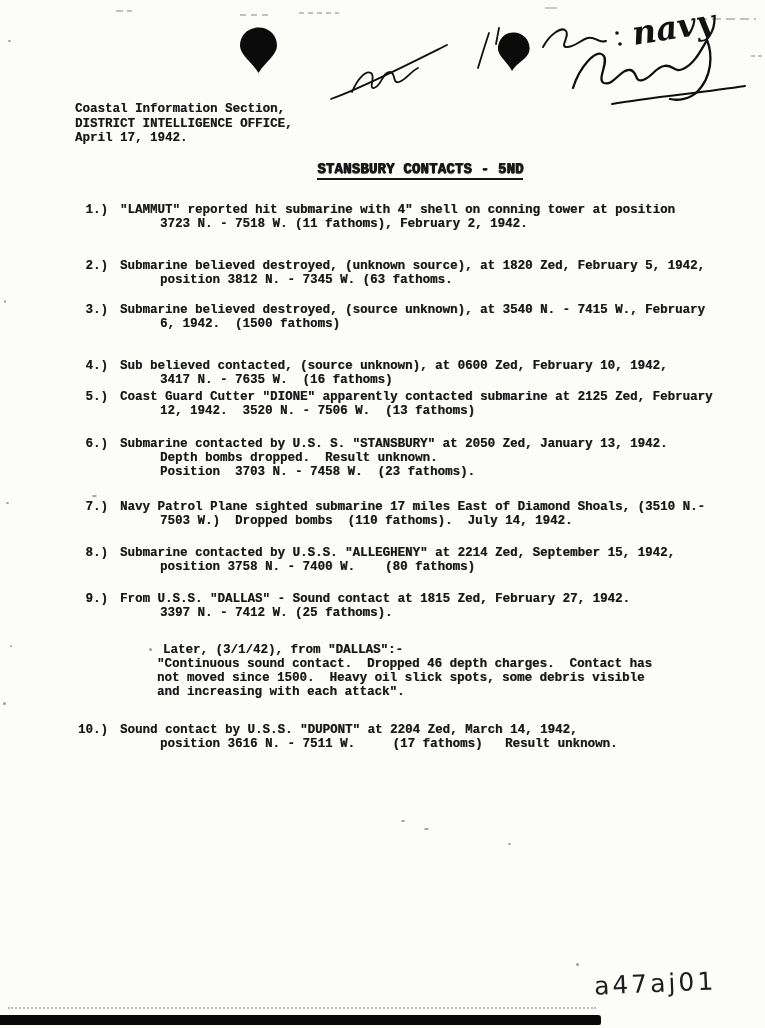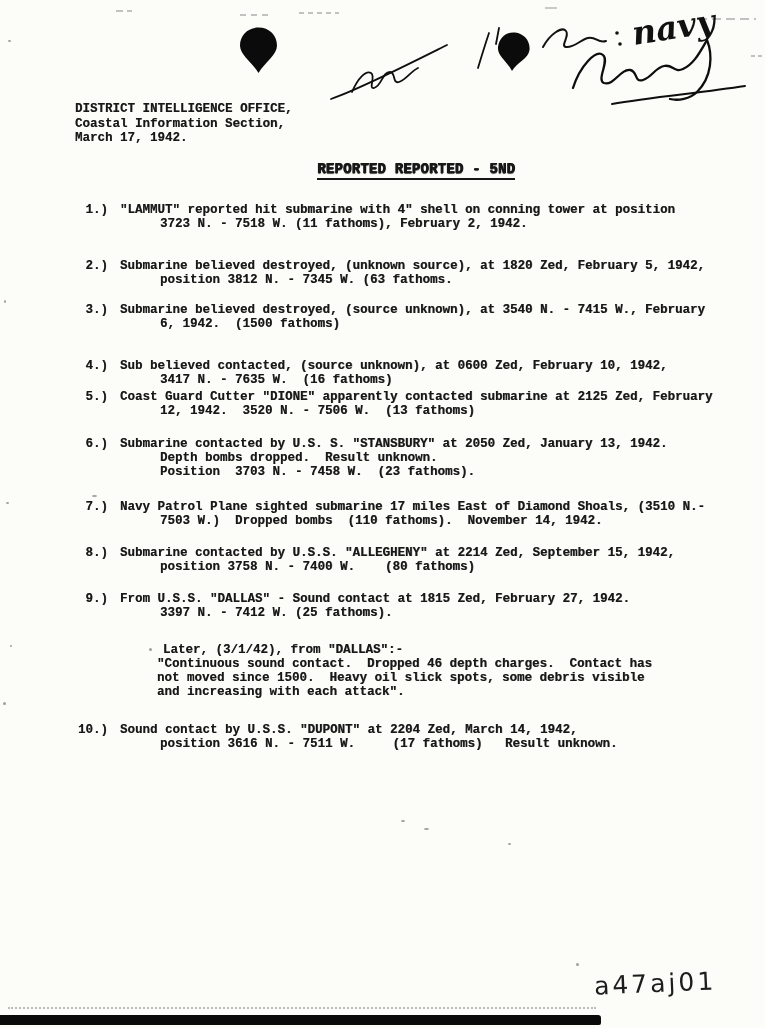--- a/index.html
+++ b/index.html
@@ -64,26 +64,26 @@
     </g>
     <text x="634" y="45" font-family="DejaVu Serif, serif" font-style="italic" font-size="33" fill="#111" transform="rotate(-9 634 45)">navy</text>
     <g stroke="#0e0e0e" stroke-width="2.3" fill="none" stroke-linecap="round">
       <path d="M573 88 C580 66 596 49 603 55 C610 61 596 80 604 83 C614 86 620 69 630 70 C638 71 634 83 643 80 C652 77 655 68 664 66 C673 64 674 73 683 69 C694 64 700 52 707 40"></path>
       <path d="M707 40 C713 55 712 77 697 92 C690 99 678 101 670 99"></path>
       <path d="M612 104 C650 97 700 93 745 86" stroke-width="2"></path>
     </g>
   </svg>
 
   <div class="header">
+    <div class="tw">Coastal Information Section,</div>
     <div class="tw">DISTRICT INTELLIGENCE OFFICE,</div>
-    <div class="tw">Coastal Information Section,</div>
-    <div class="tw">March 17, 1942.</div>
+    <div class="tw">April 17, 1942.</div>
   </div>
 
-  <div class="title">REPORTED REPORTED - 5ND</div>
+  <div class="title">STANSBURY CONTACTS - 5ND</div>
 
   <div class="item" style="top:203px">
     <div class="tw"><span class="num">1.)</span><span>"LAMMUT" reported hit submarine with 4" shell on conning tower at position</span></div>
     <div class="tw cont">3723 N. - 7518 W. (11 fathoms), February 2, 1942.</div>
   </div>
 
   <div class="item" style="top:259px">
     <div class="tw"><span class="num">2.)</span><span>Submarine believed destroyed, (unknown source), at 1820 Zed, February 5, 1942,</span></div>
     <div class="tw cont">position 3812 N. - 7345 W. (63 fathoms.</div>
   </div>
@@ -104,21 +104,21 @@
   </div>
 
   <div class="item" style="top:437px">
     <div class="tw"><span class="num">6.)</span><span>Submarine contacted by U.S. S. "STANSBURY" at 2050 Zed, January 13, 1942.</span></div>
     <div class="tw cont">Depth bombs dropped.  Result unknown.</div>
     <div class="tw cont">Position  3703 N. - 7458 W.  (23 fathoms).</div>
   </div>
 
   <div class="item" style="top:500px">
     <div class="tw"><span class="num">7.)</span><span>Navy Patrol Plane sighted submarine 17 miles East of Diamond Shoals, (3510 N.-</span></div>
-    <div class="tw cont">7503 W.)  Dropped bombs  (110 fathoms).  November 14, 1942.</div>
+    <div class="tw cont">7503 W.)  Dropped bombs  (110 fathoms).  July 14, 1942.</div>
   </div>
 
   <div class="item" style="top:546px">
     <div class="tw"><span class="num">8.)</span><span>Submarine contacted by U.S.S. "ALLEGHENY" at 2214 Zed, September 15, 1942,</span></div>
     <div class="tw cont">position 3758 N. - 7400 W.    (80 fathoms)</div>
   </div>
 
   <div class="item" style="top:592px">
     <div class="tw"><span class="num">9.)</span><span>From U.S.S. "DALLAS" - Sound contact at 1815 Zed, February 27, 1942.</span></div>
     <div class="tw cont">3397 N. - 7412 W. (25 fathoms).</div>

